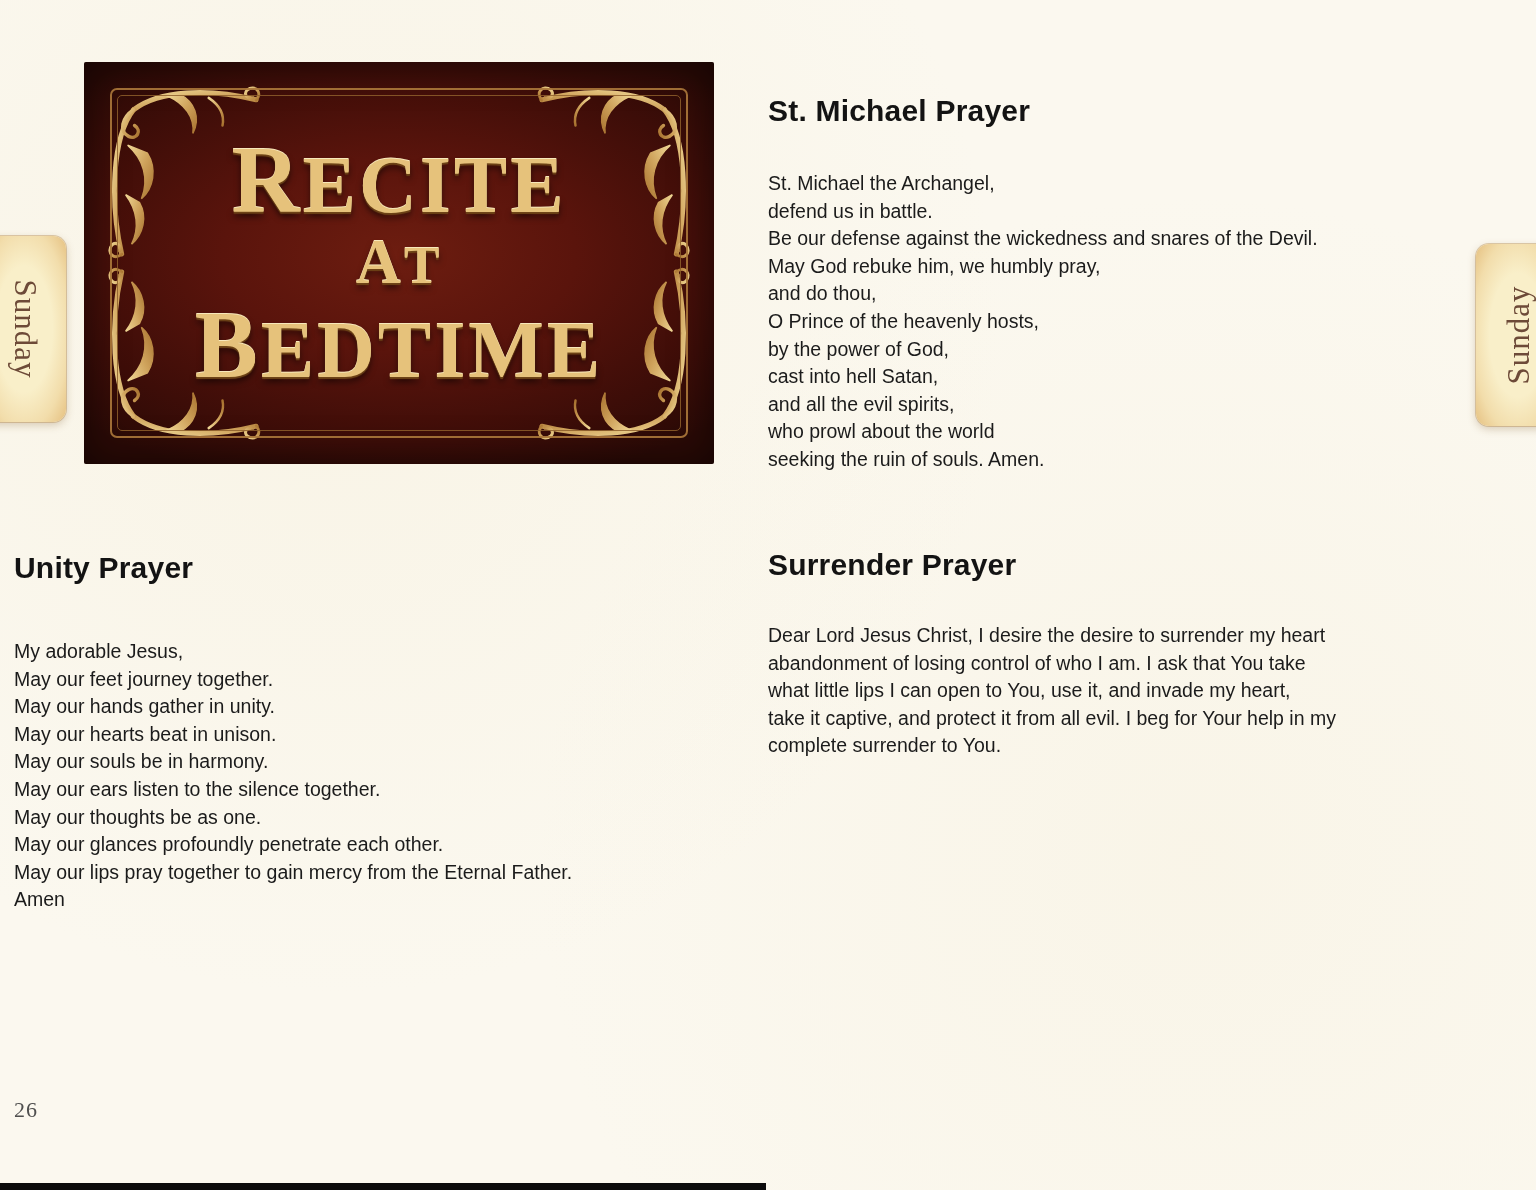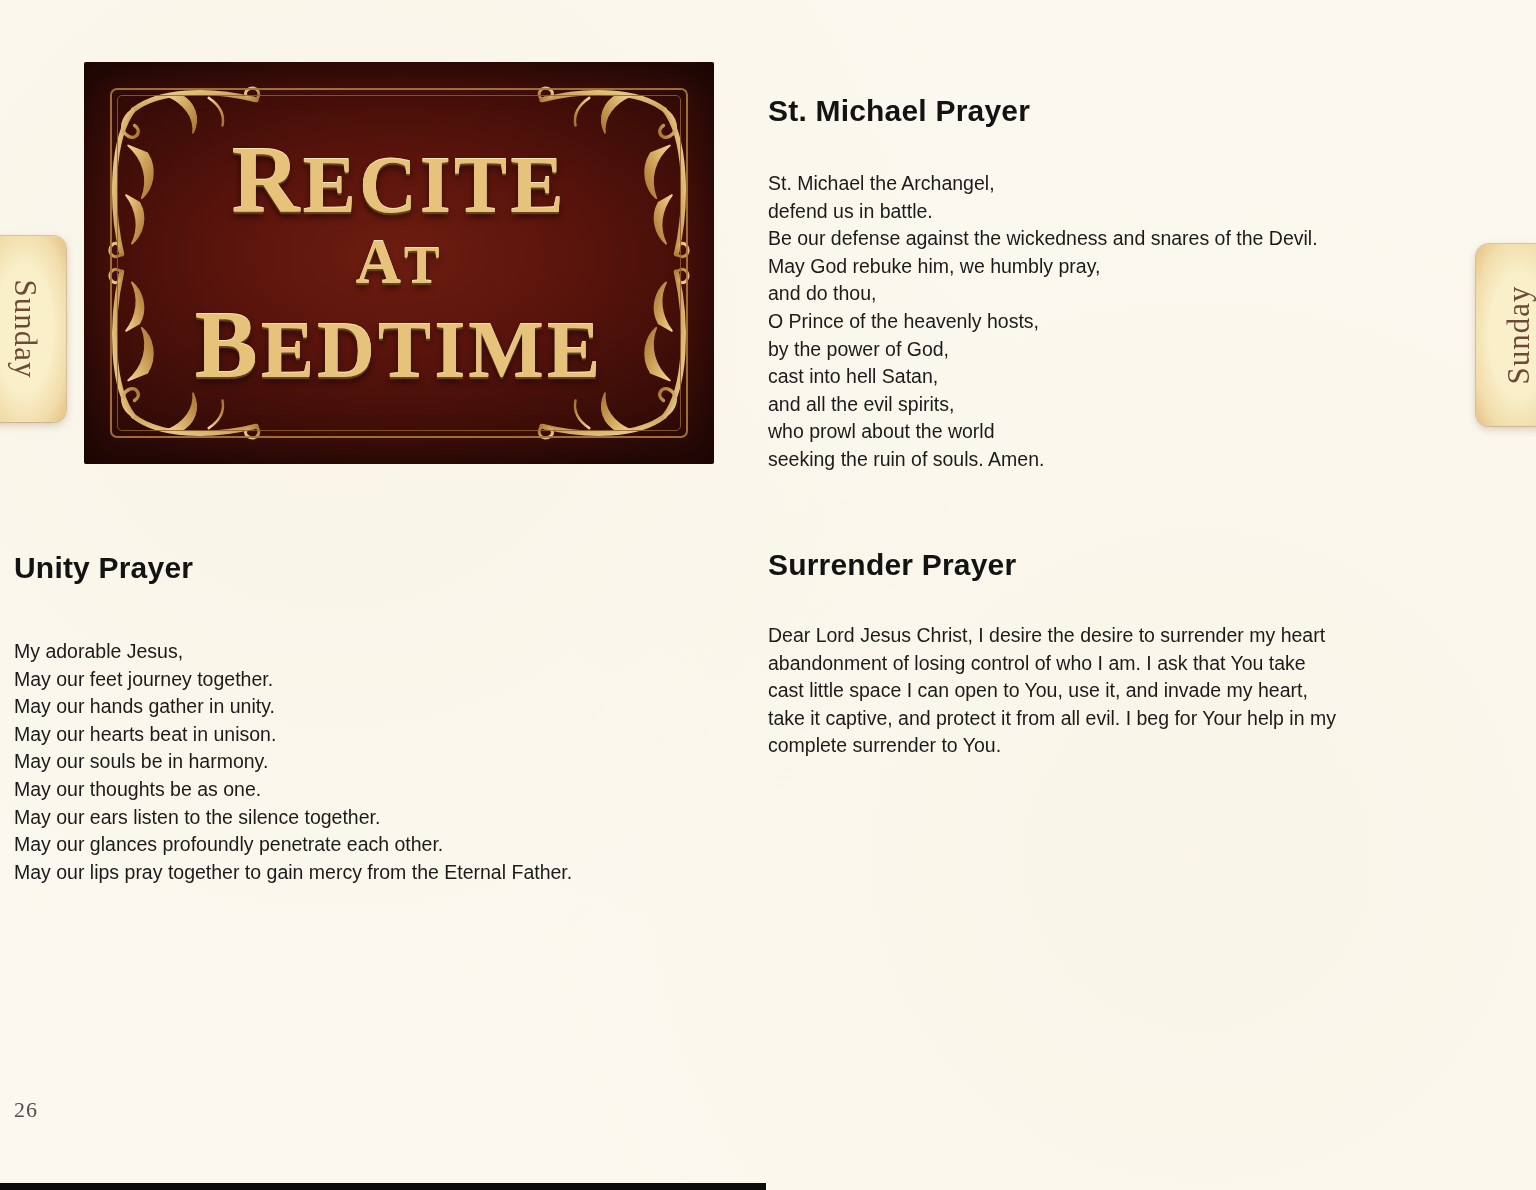--- a/index.html
+++ b/index.html
@@ -145,24 +145,25 @@
     </figure>
 
     <h2 class="centered prayer-heading unity-heading">Unity Prayer</h2>
 
     <div class="centered prayer-body unity-body">
       <div>My adorable Jesus,</div>
       <div>May our feet journey together.</div>
       <div>May our hands gather in unity.</div>
       <div>May our hearts beat in unison.</div>
       <div>May our souls be in harmony.</div>
+      <div>May our ears listen to the silence together.</div>
       <div>May our thoughts be as one.</div>
-      <div>May our ears listen to the silence together.</div>
       <div>May our glances profoundly penetrate each other.</div>
       <div>May our lips pray together to gain mercy from the Eternal Father.</div>
+      <div>Amen</div>
     </div>
 
     <div class="centered page-number pn-left">26</div>
   </section>
 
   <section class="page page-right">
 
     <h2 class="centered prayer-heading michael-heading">St. Michael Prayer</h2>
 
     <div class="centered prayer-body michael-body">
@@ -177,21 +178,21 @@
       <div>and all the evil spirits,</div>
       <div>who prowl about the world</div>
       <div>seeking the ruin of souls. Amen.</div>
     </div>
 
     <h2 class="centered prayer-heading surrender-heading">Surrender Prayer</h2>
 
     <div class="centered prayer-body surrender-body">
       <div>Dear Lord Jesus Christ, I desire the desire to surrender my heart</div>
       <div>abandonment of losing control of who I am. I ask that You take</div>
-      <div>cast little space I can open to You, use it, and invade my heart,</div>
+      <div>what little lips I can open to You, use it, and invade my heart,</div>
       <div>take it captive, and protect it from all evil. I beg for Your help in my</div>
       <div>complete surrender to You.</div>
     </div>
 
   </section>
 
   <div class="tab tab-right">
     <span class="tab-text">Sunday</span>
   </div>
 

